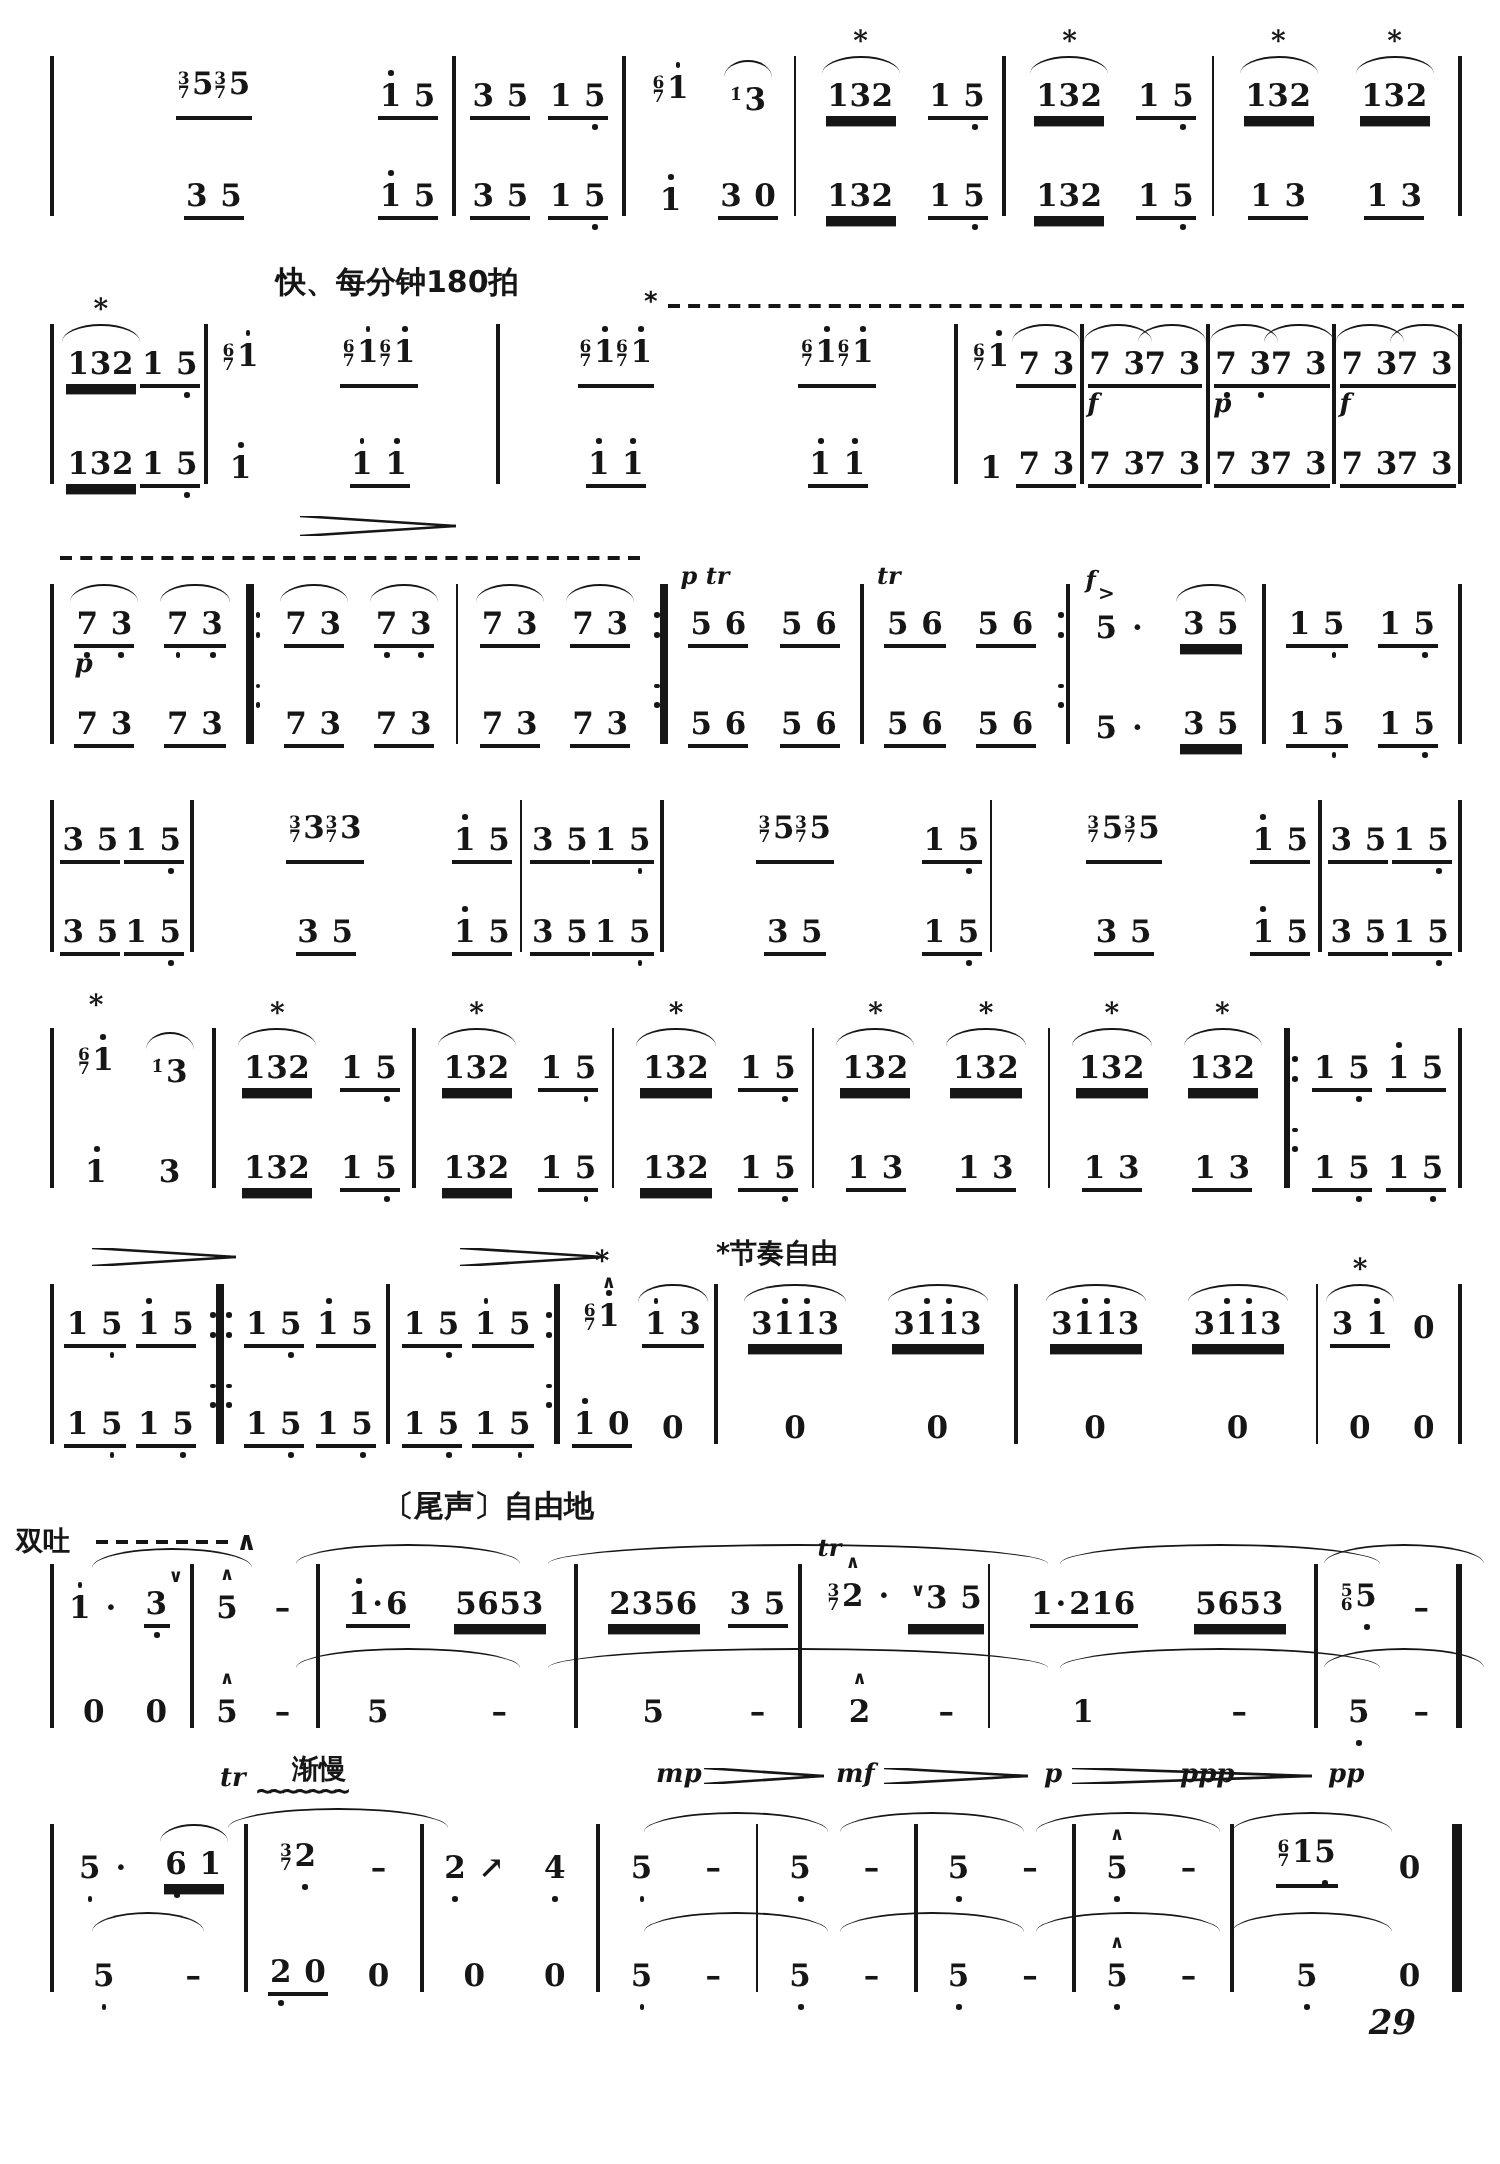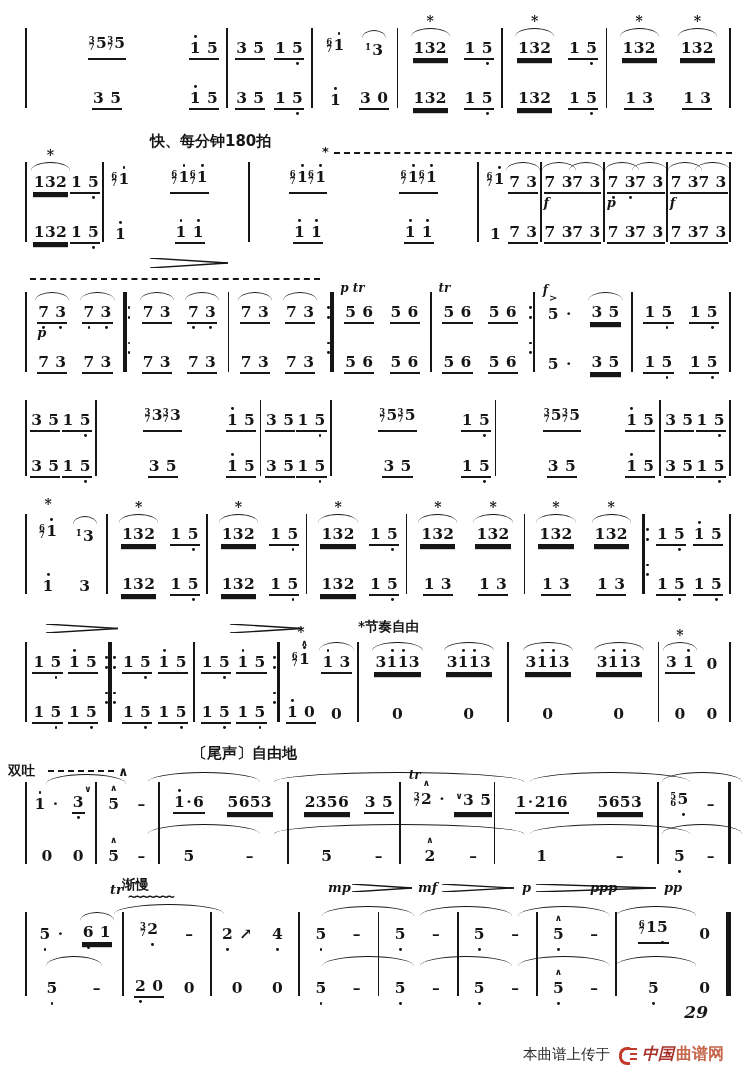--- a/index.html
+++ b/index.html
@@ -550,21 +550,21 @@
                   <span class="g">7</span>
                   <span class="gsp"></span>
                   <span class="g">3</span>
                 </span></div>
             </div>
           </div>
           <div class="barcol">
             <div class="bline"></div>
           </div>
         </div>
-        <span class="ann tempo" style="left: 128px; top: -28px; position: absolute;">快、每分钟180拍</span>
+        <span class="ann tempo" style="left: 116px; top: -28px; position: absolute;">快、每分钟180拍</span>
         <span class="ann mark" style="left: 300px; top: -16px; position: absolute;">*</span>
         <div class="ann dashline" style="width: 398px; left: 312px; top: -8px; position: absolute;"></div>
       </section>
       <section class="system" style="top: 290px; height: 84px;">
         <div class="cols">
           <div class="barcol">
             <div class="bline"></div>
           </div>
           <div class="beat" style="flex-grow: 2;">
             <div class="vrow">
@@ -2081,21 +2081,21 @@
                   <span class="g">0</span>
                 </span></div>
             </div>
           </div>
           <div class="barcol">
             <div class="bline"></div>
             <div class="bthick"></div>
           </div>
         </div>
         <span class="ann dyn" style="left: 88px; top: -28px; position: absolute;">tr</span>
-        <span class="ann cn" style="left: 100px; top: -34px; position: absolute;">渐慢</span>
+        <span class="ann cn" style="left: 124px; top: -34px; position: absolute;">渐慢</span>
         <span class="ann wavy" style="left: 106px; top: -22px; position: absolute;">~~~~~~~</span>
         <div class="ann bigarc" style="width: 110px; left: 92px; top: -6px; position: absolute;"></div>
         <span class="ann dyn" style="left: 306px; top: -30px; position: absolute;">mp</span>
         <svg width="60" height="8" class="ann" style="left: 330px; top: -26px; position: absolute;">
           <line x1="0" y1="0" x2="60" y2="4" stroke="#161616" stroke-width="1.3"></line>
           <line x1="0" y1="8" x2="60" y2="4" stroke="#161616" stroke-width="1.3"></line>
         </svg>
         <span class="ann dyn" style="left: 396px; top: -30px; position: absolute;">mf</span>
         <svg width="72" height="8" class="ann" style="left: 420px; top: -26px; position: absolute;">
           <line x1="0" y1="0" x2="72" y2="4" stroke="#161616" stroke-width="1.3"></line>
@@ -2113,26 +2113,13 @@
         <div class="ann bigarc" style="width: 92px; left: 496px; top: -4px; position: absolute;"></div>
         <div class="ann bigarc" style="width: 80px; left: 594px; top: -4px; position: absolute;"></div>
         <div class="ann bigarc" style="width: 56px; left: 24px; top: 46px; position: absolute;"></div>
         <div class="ann bigarc" style="width: 92px; left: 300px; top: 46px; position: absolute;"></div>
         <div class="ann bigarc" style="width: 92px; left: 398px; top: 46px; position: absolute;"></div>
         <div class="ann bigarc" style="width: 92px; left: 496px; top: 46px; position: absolute;"></div>
         <div class="ann bigarc" style="width: 80px; left: 594px; top: 46px; position: absolute;"></div>
       </section>
     </div>
   <div class="pageno">29</div>
-  <div class="footer">
-    <span class="fprefix">本曲谱上传于</span>
-    <span class="logo">
-      <span class="logoicon">
-          <i class="lc"></i>
-          <i class="l1"></i>
-          <i class="l2"></i>
-          <i class="l3"></i>
-        </span>
-      <b class="lcn">中国</b>
-      <b class="lrest">曲谱网</b>
-    </span>
-  </div>
 </div>
 
 </body></html>

